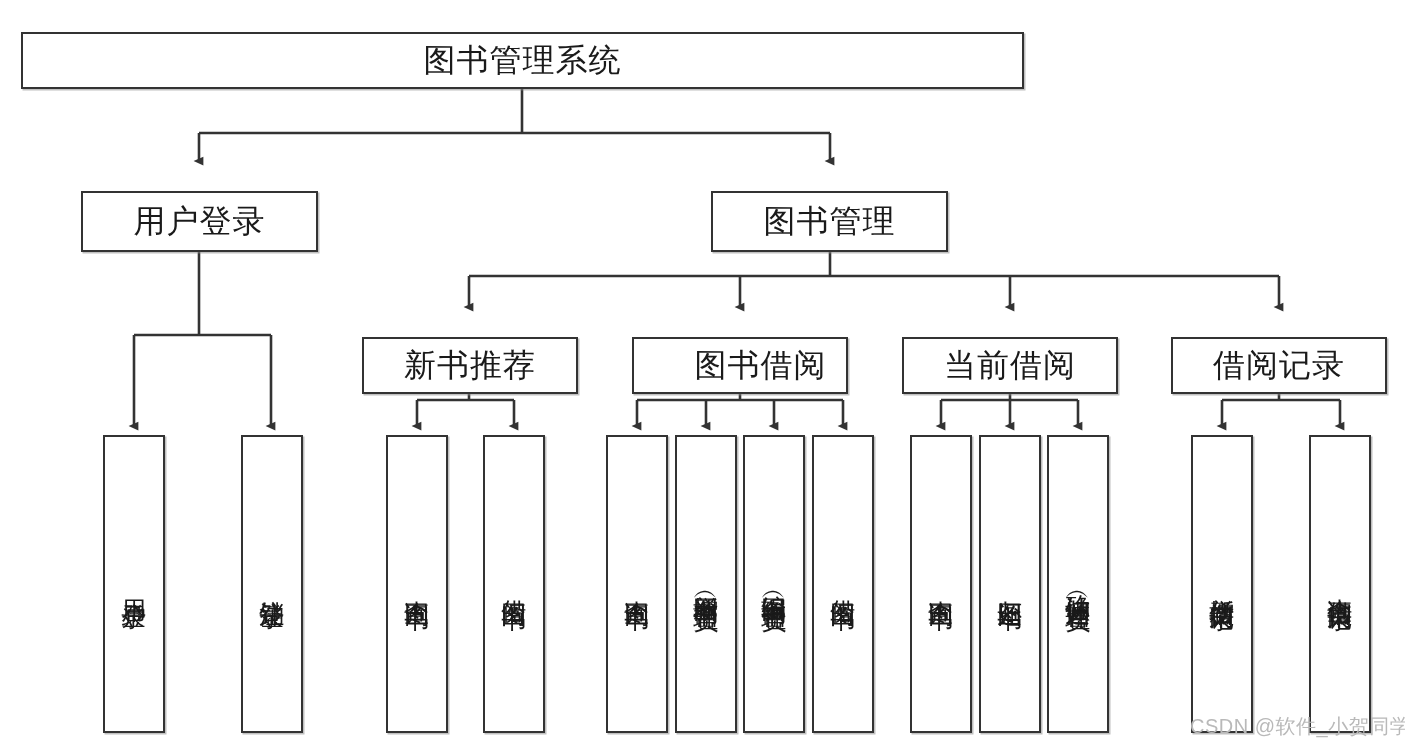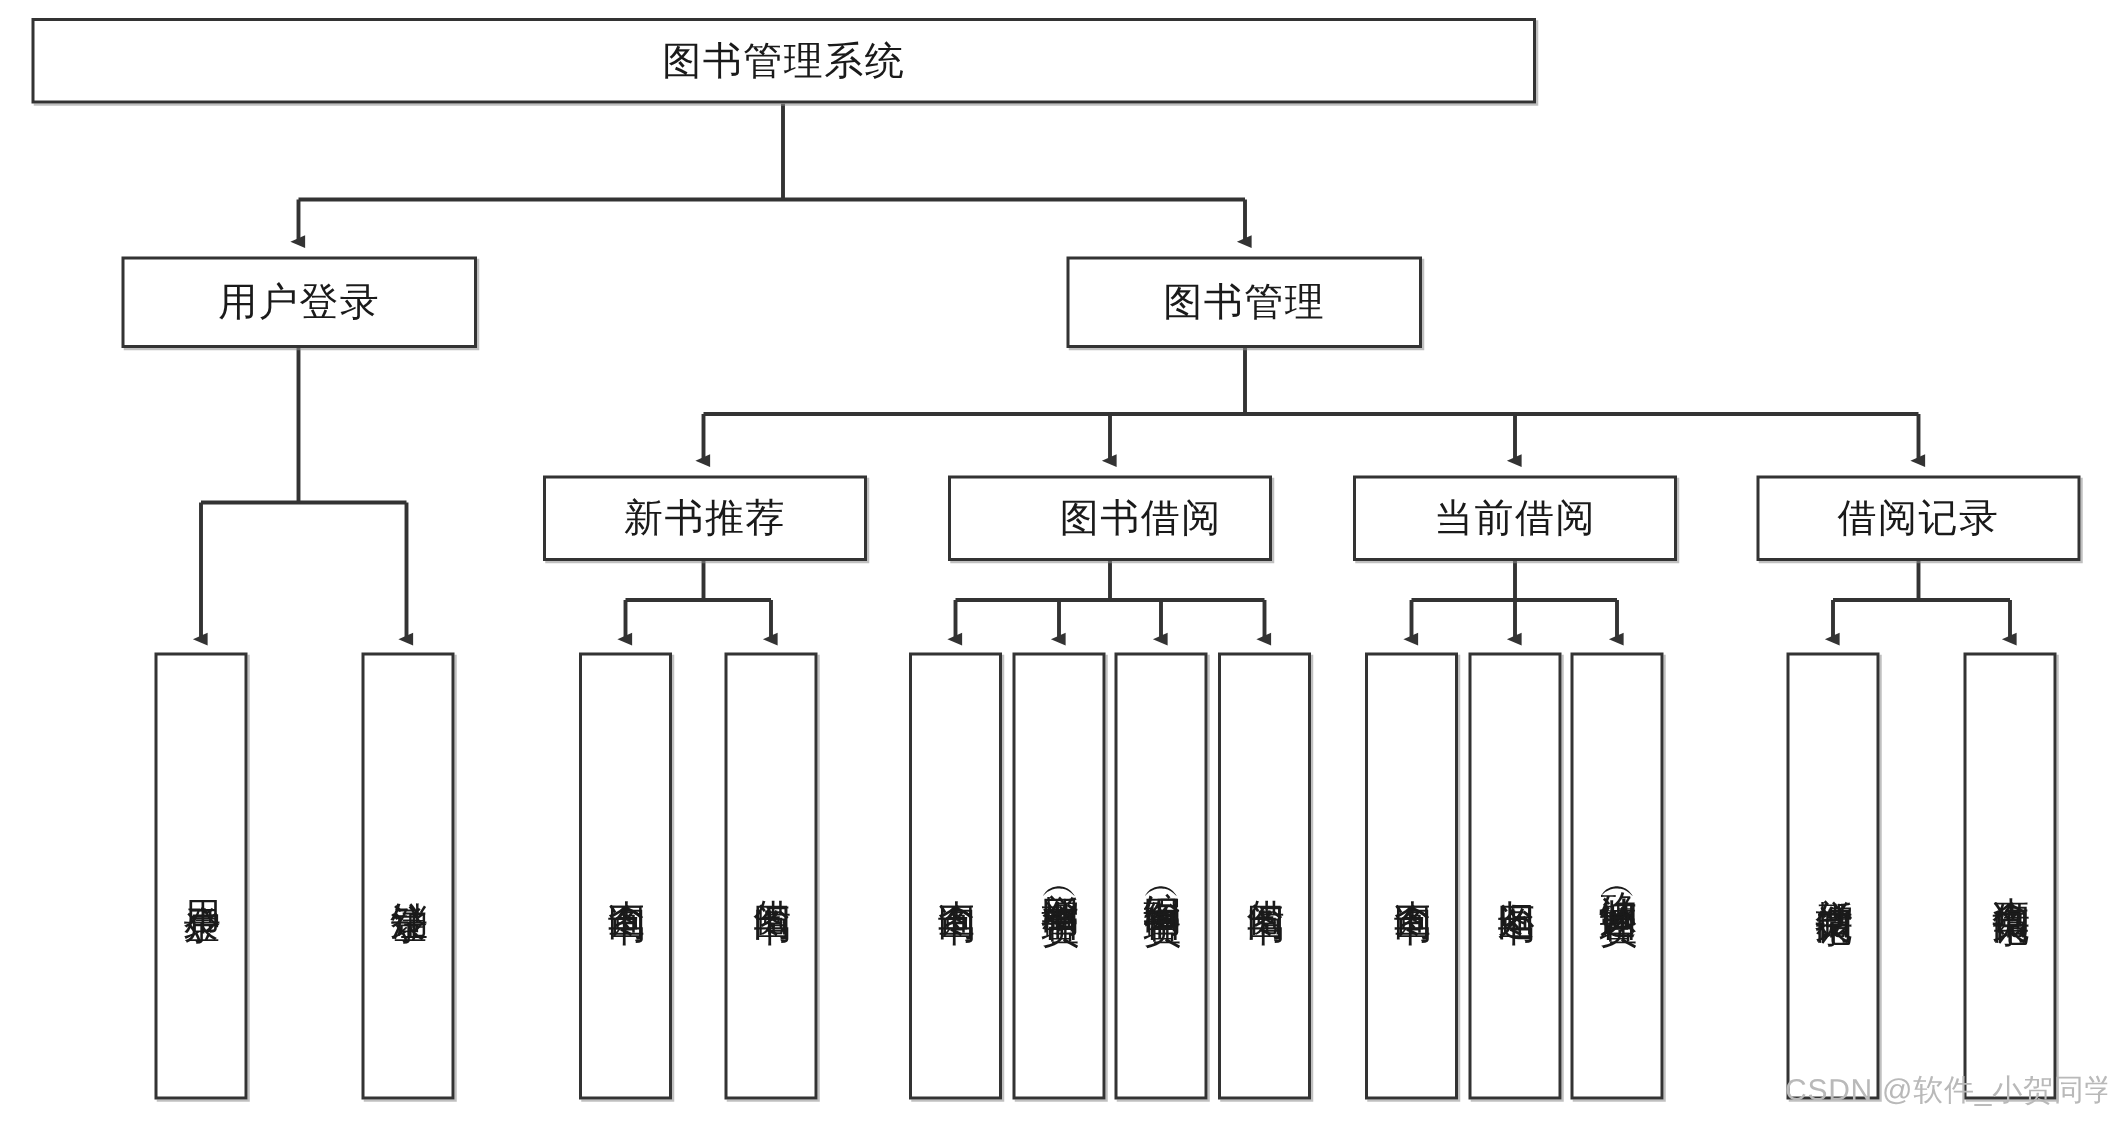--- a/index.html
+++ b/index.html
@@ -30,23 +30,24 @@
     box-sizing: border-box;
     border: 2.5px solid #333333;
     background: #ffffff;
     display: flex;
     align-items: center;
     justify-content: center;
     color: #1a1a1a;
     box-shadow: 1.5px 1.5px 0 0 rgba(140,140,140,0.55);
   }
   .node-h {
-    font-size: 26px;
+    font-size: 32px;
     letter-spacing: 1px;
     line-height: 1.2;
+    margin-top: 20px;
   }
   .node-v {
     writing-mode: vertical-rl;
     text-orientation: upright;
     font-size: 25px;
     line-height: 1.22;
     letter-spacing: 2px;
     padding: 6px 0;
     text-align: center;
   }

